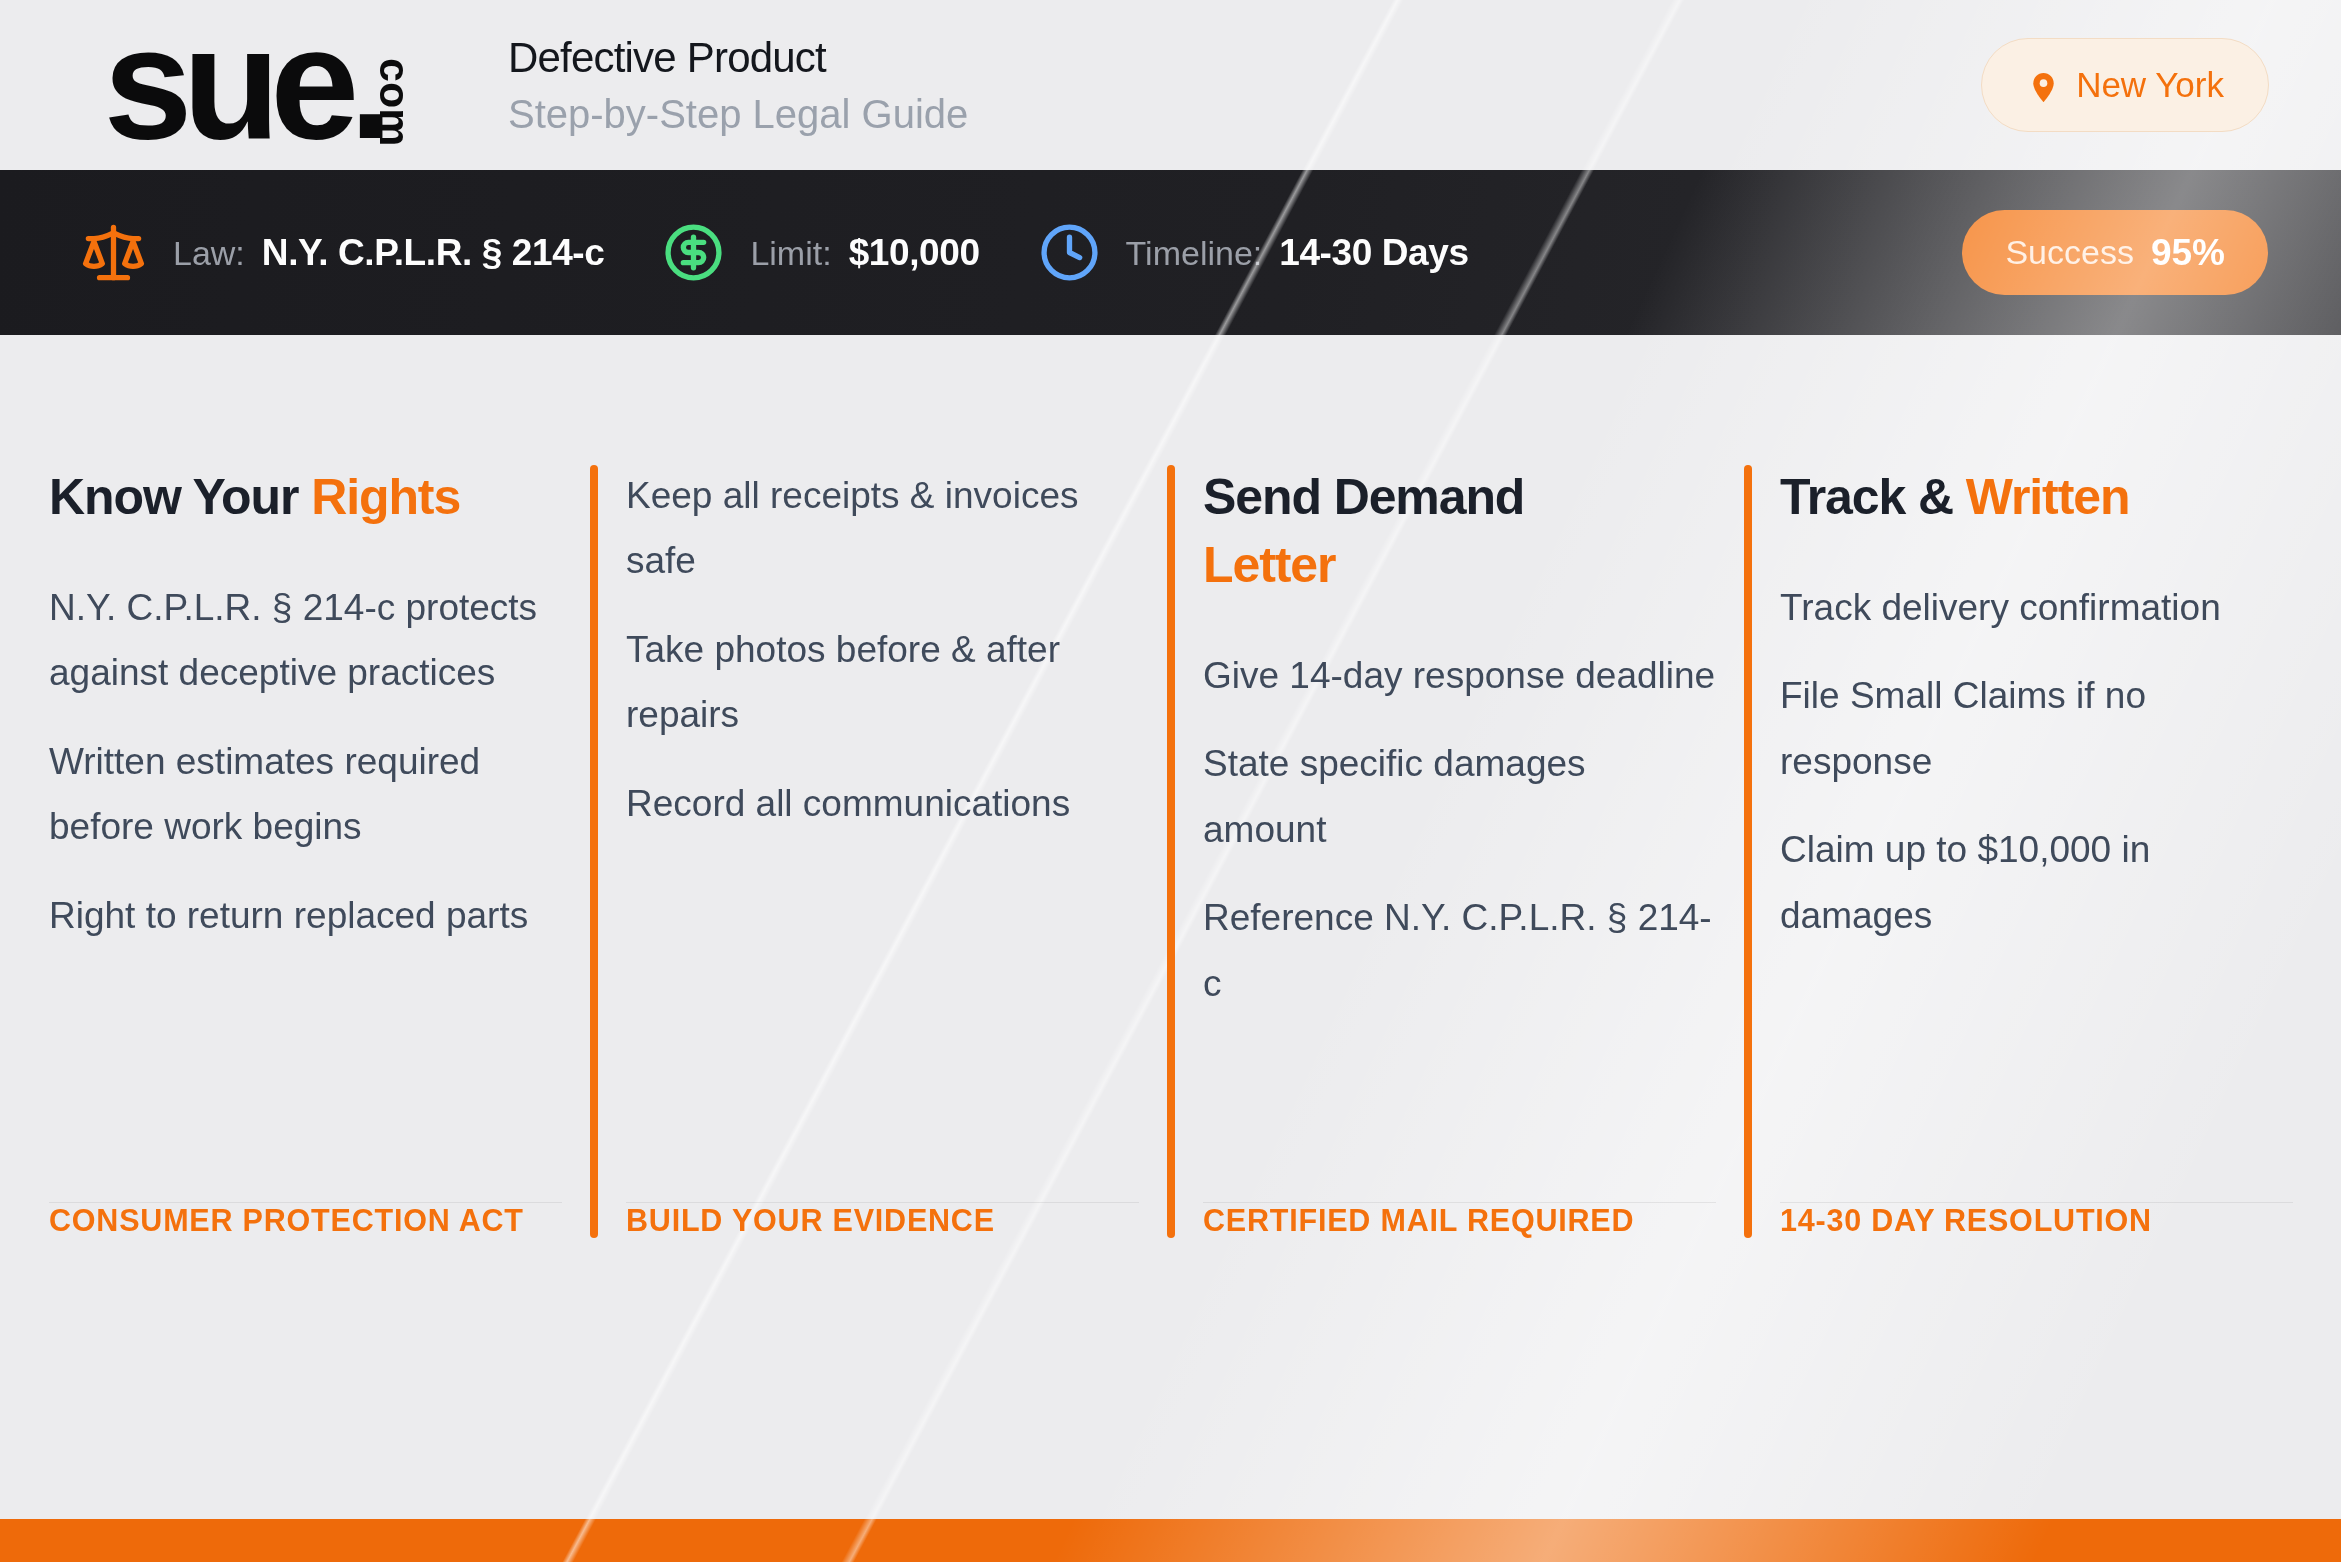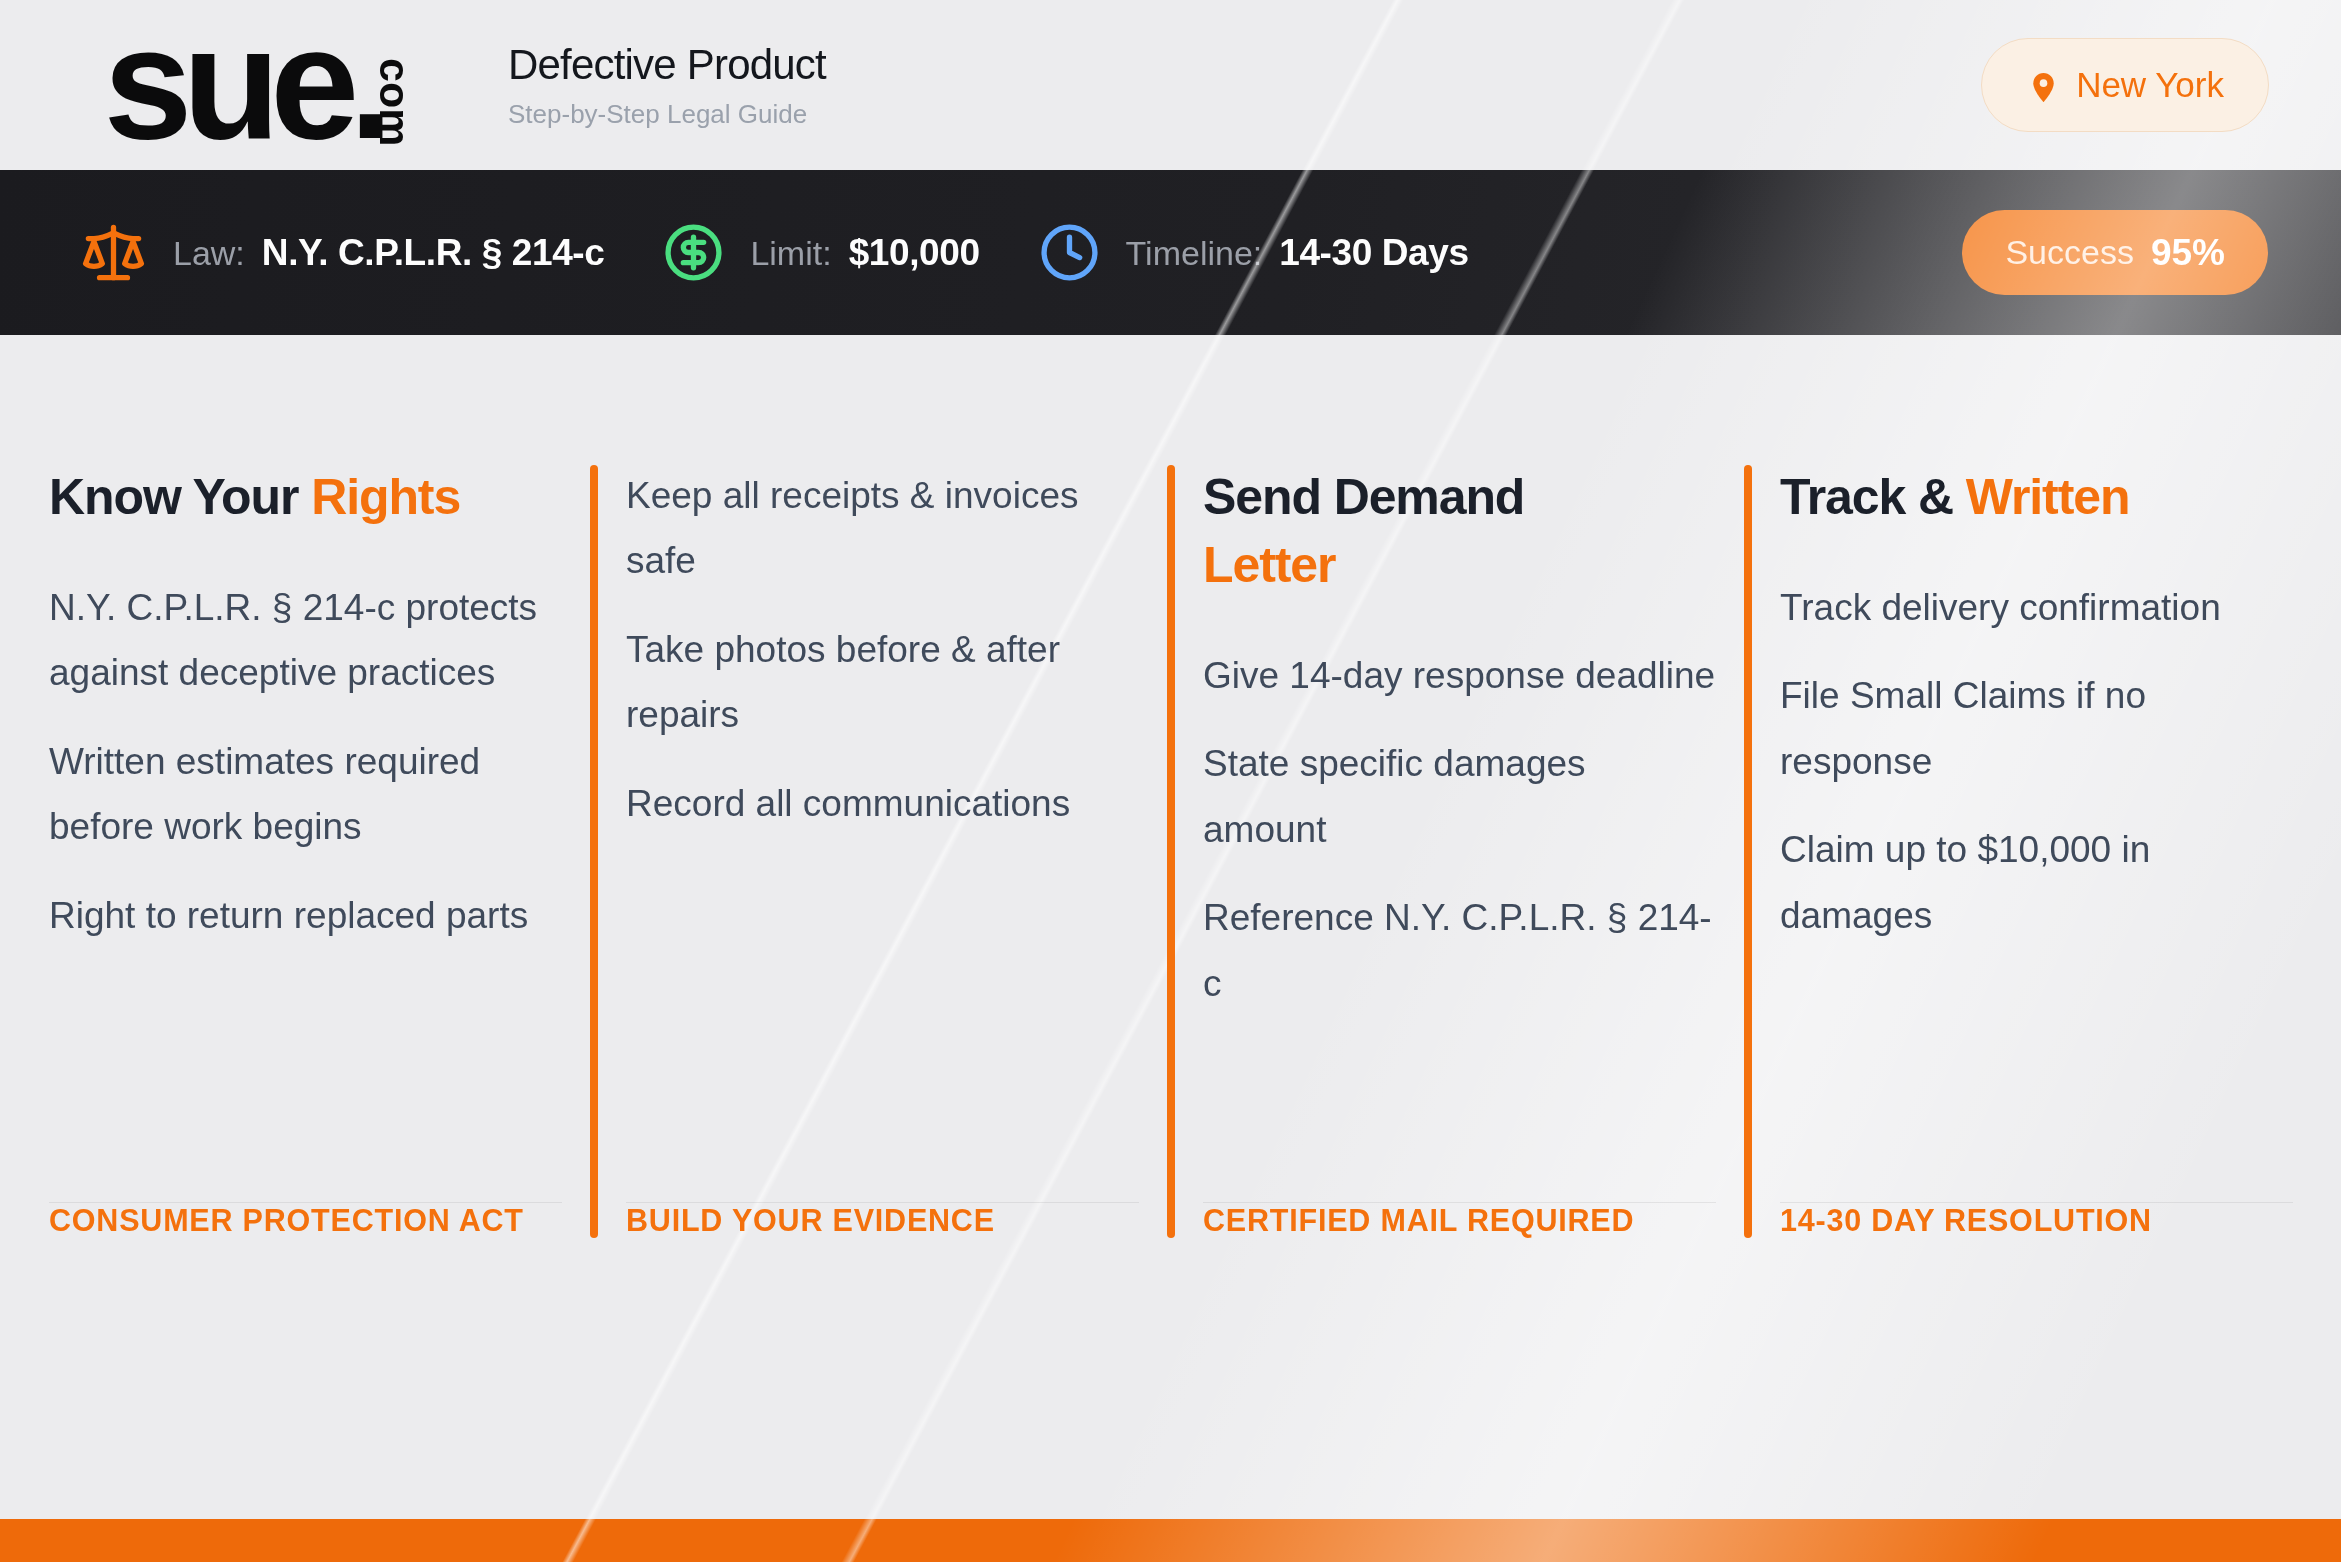--- a/index.html
+++ b/index.html
@@ -29,21 +29,21 @@
   .logo .sue{
     position:absolute;left:-4.6px;top:50%;transform:translateY(-51%);
     font-size:160px;font-weight:800;letter-spacing:-10px;line-height:1;color:#0b0b0c;
   }
   .logo .com{
     position:absolute;left:311px;top:58px;transform:rotate(90deg);transform-origin:left top;
     font-size:43px;font-weight:800;letter-spacing:0;line-height:1.15;color:#0b0b0c;white-space:nowrap;
   }
   .title-block{margin-left:42px}
   .page-title{font-size:42px;font-weight:400;letter-spacing:-0.8px;color:#14171d;margin:0;line-height:1.15}
-  .page-subtitle{font-size:26px;color:var(--muted);margin:10.7px 0 0;line-height:1.1}
+  .page-subtitle{font-size:40px;color:var(--muted);margin:10.7px 0 0;line-height:1.1}
   .location-badge{
     margin-left:auto;display:flex;align-items:flex-end;gap:15.2px;
     background:var(--badge-bg);border:1.5px solid var(--badge-border);
     border-radius:53px;padding:26px 44px;cursor:pointer;
   }
   .location-badge span{font-size:35px;color:var(--accent);font-weight:500}
 
   
   .infobar{
     height:165px;background:linear-gradient(100deg,#1b1b1f,var(--dark-bar) 55%,#2b2b2f);

